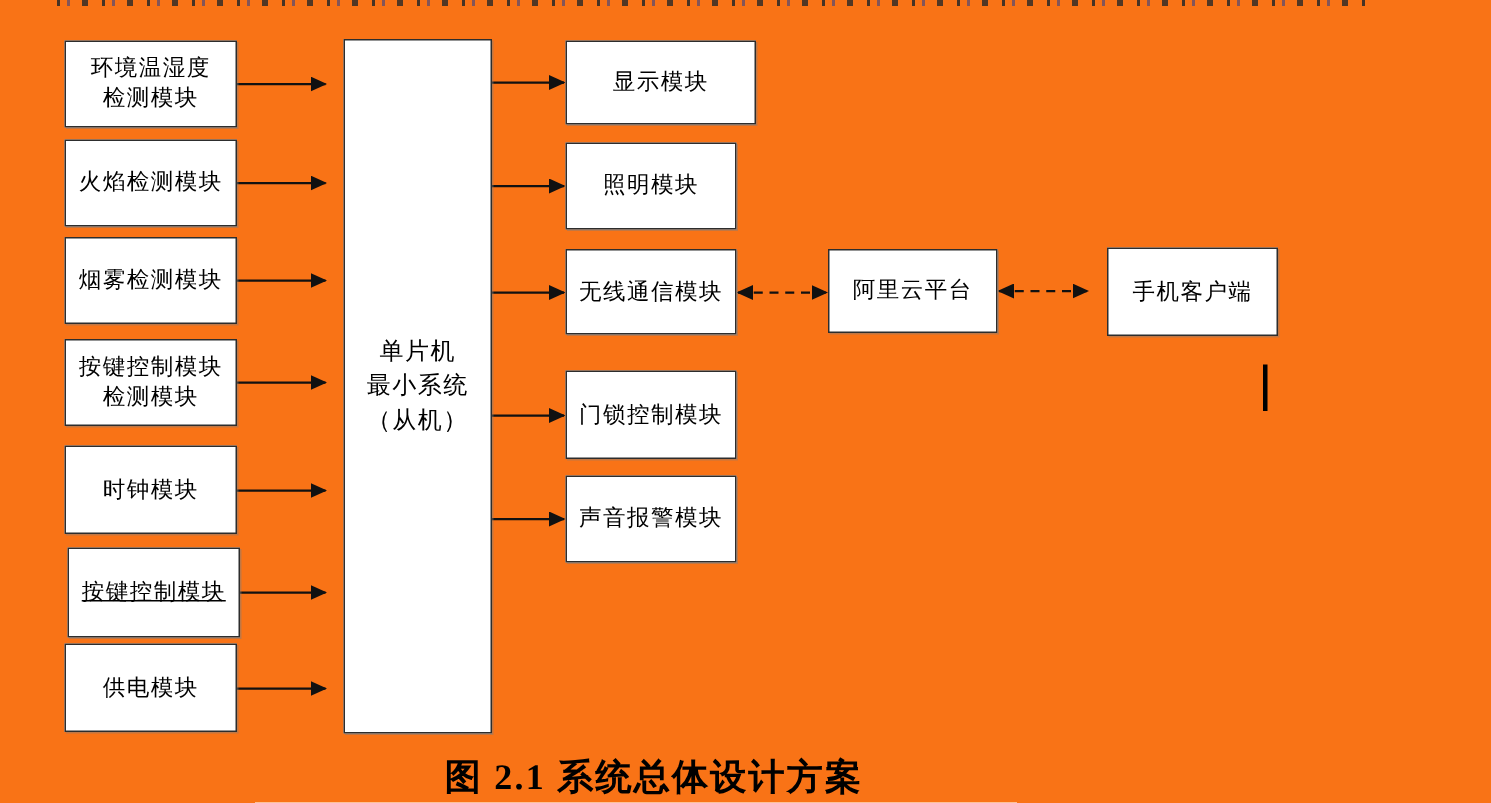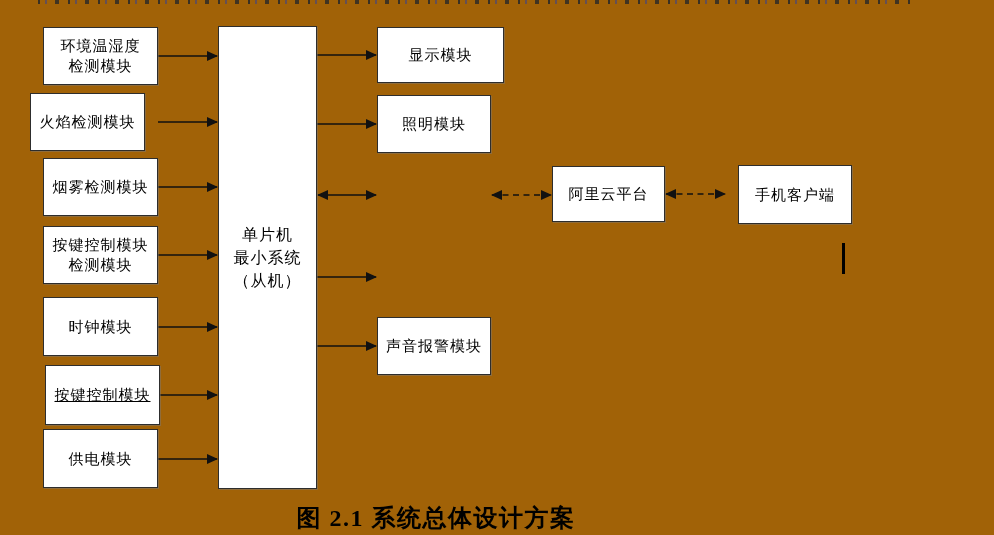--- a/index.html
+++ b/index.html
@@ -1,37 +1,37 @@
 <!DOCTYPE html>
 <html><head>
 <meta charset="utf-8">
 <style>
   html,body { margin:0; padding:0; background:#ffffff; }
   .stage {
-    position:relative; width:994px; height:535px; background:#a16207;
+    position:relative; width:994px; height:535px; background:#f97316;
     font-family:"Liberation Serif", serif; overflow:hidden;
   }
   
   .frag-row {
     position:absolute; top:0; left:38px; width:872px; height:4px;
     background: repeating-linear-gradient(90deg,
       rgba(40,40,40,0.85) 0 2px, transparent 2px 7px,
       rgba(70,70,125,0.65) 7px 9px, transparent 9px 17px,
       rgba(40,40,40,0.80) 17px 21px, transparent 21px 30px);
   }
   #edge-layer { position:absolute; left:0; top:0; z-index:1; }
   .node {
     position:absolute; box-sizing:border-box; background:#ffffff;
     border:1.6px solid #2d2d2d; box-shadow:1px 1px 0 rgba(125,125,125,0.45);
     display:flex; align-items:center; justify-content:center;
     text-align:center; white-space:pre-line;
     font-size:15px; line-height:20px; letter-spacing:1px; color:#000;
     z-index:2;
   }
-  .node.mcu { font-size:16px; line-height:23px; }
+  .node.mcu { font-size:16px; line-height:23px;margin-left:11px; }
   .caret { position:absolute; left:842px; top:243px; width:2.5px; height:31px; background:#000; z-index:3; }
   .caption {
     position:absolute; top:502px; left:0; width:872px; text-align:center;
     font-size:24px; font-weight:bold; letter-spacing:1.5px; color:#000;
   }
 </style>
 </head>
 <body>
 
 <div class="stage">
@@ -58,32 +58,34 @@
       <line x1="317" y1="124" x2="376" y2="124" stroke="#111111" stroke-width="1.5" marker-end="url(#ah-end)"></line>
       <line x1="318" y1="195" x2="376" y2="195" stroke="#111111" stroke-width="1.5" marker-end="url(#ah-end)" marker-start="url(#ah-start)"></line>
       <line x1="492" y1="195" x2="551" y2="195" stroke="#111111" stroke-width="1.5" stroke-dasharray="6 4.5" marker-end="url(#ah-end)" marker-start="url(#ah-start)"></line>
       <line x1="666" y1="194" x2="725" y2="194" stroke="#111111" stroke-width="1.5" stroke-dasharray="6 4.5" marker-end="url(#ah-end)" marker-start="url(#ah-start)"></line>
       <line x1="317" y1="277" x2="376" y2="277" stroke="#111111" stroke-width="1.5" marker-end="url(#ah-end)"></line>
       <line x1="317" y1="346" x2="376" y2="346" stroke="#111111" stroke-width="1.5" marker-end="url(#ah-end)"></line>
     </svg>
 
   <div class="node" style="left: 43px; top: 27px; width: 115px; height: 58px;">环境温湿度
 检测模块</div>
-  <div class="node" style="left: 30px; top: 93px; width: 115px; height: 58px;">火焰检测模块</div>
+  <div class="node" style="left: 43px; top: 93px; width: 115px; height: 58px;">火焰检测模块</div>
   <div class="node" style="left: 43px; top: 158px; width: 115px; height: 58px;">烟雾检测模块</div>
   <div class="node" style="left: 43px; top: 226px; width: 115px; height: 58px;">按键控制模块
 检测模块</div>
   <div class="node" style="left: 43px; top: 297px; width: 115px; height: 59px; text-align: center;">时钟模块</div>
   <div class="node" style="left: 45px; top: 365px; width: 115px; height: 60px; text-decoration: underline;">按键控制模块</div>
   <div class="node" style="left: 43px; top: 429px; width: 115px; height: 59px; text-align: center;">供电模块</div>
   <div class="node mcu" style="left: 218px; top: 26px; width: 99px; height: 463px;">单片机
 最小系统
 （从机）</div>
   <div class="node" style="left: 377px; top: 27px; width: 127px; height: 56px;">显示模块</div>
   <div class="node" style="left: 377px; top: 95px; width: 114px; height: 58px;">照明模块</div>
+  <div class="node" style="left: 377px; top: 166px; width: 114px; height: 57px;">无线通信模块</div>
+  <div class="node" style="left: 377px; top: 247px; width: 114px; height: 59px;">门锁控制模块</div>
   <div class="node" style="left: 377px; top: 317px; width: 114px; height: 58px;">声音报警模块</div>
   <div class="node" style="left: 552px; top: 166px; width: 113px; height: 56px;">阿里云平台</div>
   <div class="node" style="left: 726px; top: 165px; width: 114px; height: 59px; margin-left: 12px;">手机客户端</div>
 
   <div class="caret"></div>
 
   <div class="caption">图 2.1  系统总体设计方案</div>
 
 </div>
 

